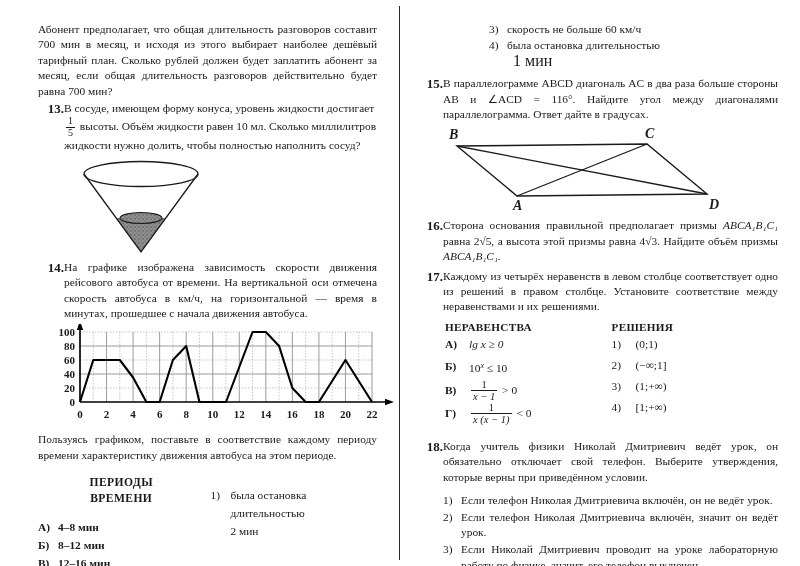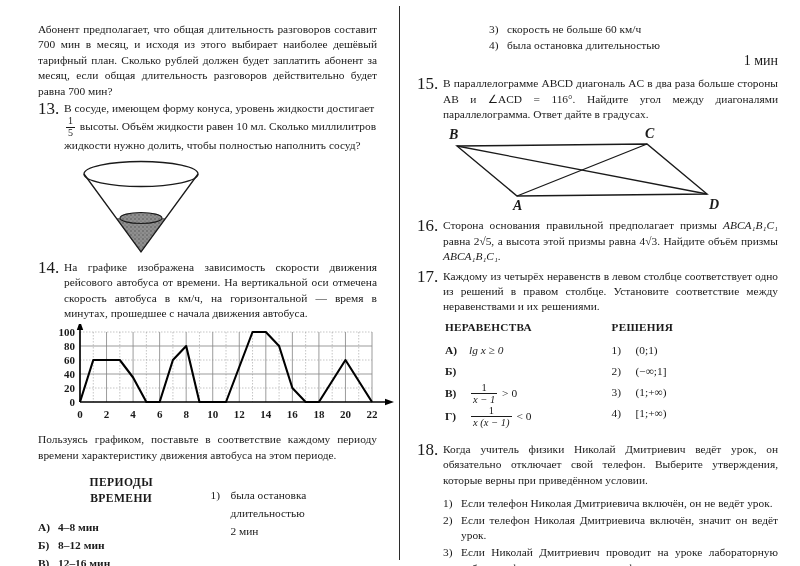--- a/index.html
+++ b/index.html
@@ -4,21 +4,21 @@
 <style>
   html,body{margin:0;padding:0;background:#ffffff;}
   body{width:800px;height:566px;font-family:"Liberation Serif",serif;color:#1a1a1a;overflow:hidden;}
   .page{position:relative;width:737px;height:566px;box-sizing:border-box;}
   .col{position:absolute;top:0;box-sizing:border-box;}
   .col-left{left:0;width:399px;padding:22px 22px 0 38px;}
   .col-right{left:401px;width:399px;padding:22px 22px 0 16px;}
   .divider{position:absolute;left:399px;top:6px;width:1px;height:554px;background:#2b2b2b;}
   .para{font-size:11.4px;line-height:15.4px;text-align:justify;margin:0 0 2px 0;}
   .item{display:flex;align-items:flex-start;margin:0 0 3px 0;}
-  .num{flex:0 0 26px;font-weight:normal;font-size:17px;line-height:15.4px;text-align:left;}
+  .num{flex:0 0 26px;font-weight:bold;font-size:13px;line-height:15.4px;text-align:right;}
   .body{flex:1 1 auto;font-size:11.4px;line-height:15.4px;text-align:justify;}
   .ital{font-style:italic;}
   .frac{display:inline-block;vertical-align:-0.55em;text-align:center;font-size:10px;line-height:1.05;margin:0 2px;}
   .frac .tp{display:block;border-bottom:1px solid #1a1a1a;padding:0 2px;}
   .frac .bt{display:block;padding:0 2px;}
   .sup{font-size:8px;vertical-align:0.5em;}
   
   .cone-wrap{margin:4px 0 6px 0;text-align:left;padding-left:28px;}
   
   .chart-wrap{margin:2px 0 4px 0;padding-left:4px;}
@@ -29,25 +29,25 @@
   .li{display:flex;font-size:11.4px;line-height:18px;}
   .li .lbl{flex:0 0 20px;font-weight:bold;}
   .li .lbl-thin{flex:0 0 20px;font-weight:normal;}
   .li .txt{flex:1 1 auto;font-weight:bold;}
   .li .txt-thin{flex:1 1 auto;font-weight:normal;}
   .cont{padding-left:20px;font-size:11.4px;line-height:18px;}
   .opt{display:flex;font-size:11.4px;line-height:15.6px;margin-bottom:0;}
   .opt .on{flex:0 0 18px;}
   .opt .ot{flex:1 1 auto;text-align:justify;}
   .indentblk{padding-left:72px;}
-  .centerline{padding-left:96px;font-size:14px;line-height:16px;text-align:right;}
+  .centerline{padding-left:96px;font-size:16px;line-height:16px;}
   .figure{text-align:center;margin:6px 0 6px 0;}
   .twocols{display:flex;margin:6px 0 0 0;padding-left:28px;}
   .tc{flex:0 0 50%;}
-  .tc-head{font-weight:bold;font-size:11.2px;letter-spacing:0.3px;margin-bottom:7px;}
+  .tc-head{font-weight:bold;font-size:11.2px;letter-spacing:0.3px;margin-bottom:1px;}
   .row{display:flex;font-size:11.4px;line-height:21px;align-items:center;}
   .row .rl{flex:0 0 24px;font-weight:bold;}
   .row .rl-n{flex:0 0 24px;}
   .row .rv{flex:1 1 auto;}
   .ilist{margin-top:8px;}
   .ilist .opt{margin-bottom:1px;}
   svg{display:block;}
 </style>
 </head>
 <body>
@@ -259,20 +259,21 @@
 
     <div class="twocols">
       <div class="tc">
         <div class="tc-head">НЕРАВЕНСТВА</div>
         <div class="row">
           <span class="rl">А)</span>
           <span class="rv ital">lg x ≥ 0</span>
         </div>
         <div class="row">
           <span class="rl">Б)</span>
+          <span class="rv">10<span class="sup ital">x</span> ≤ 10</span>
         </div>
         <div class="row">
           <span class="rl">В)</span>
           <span class="rv">
             <span class="frac" style="font-size:10.5px;">
               <span class="tp">1</span>
               <span class="bt ital">x − 1</span>
             </span>
             <span>&gt; 0</span>
           </span>

